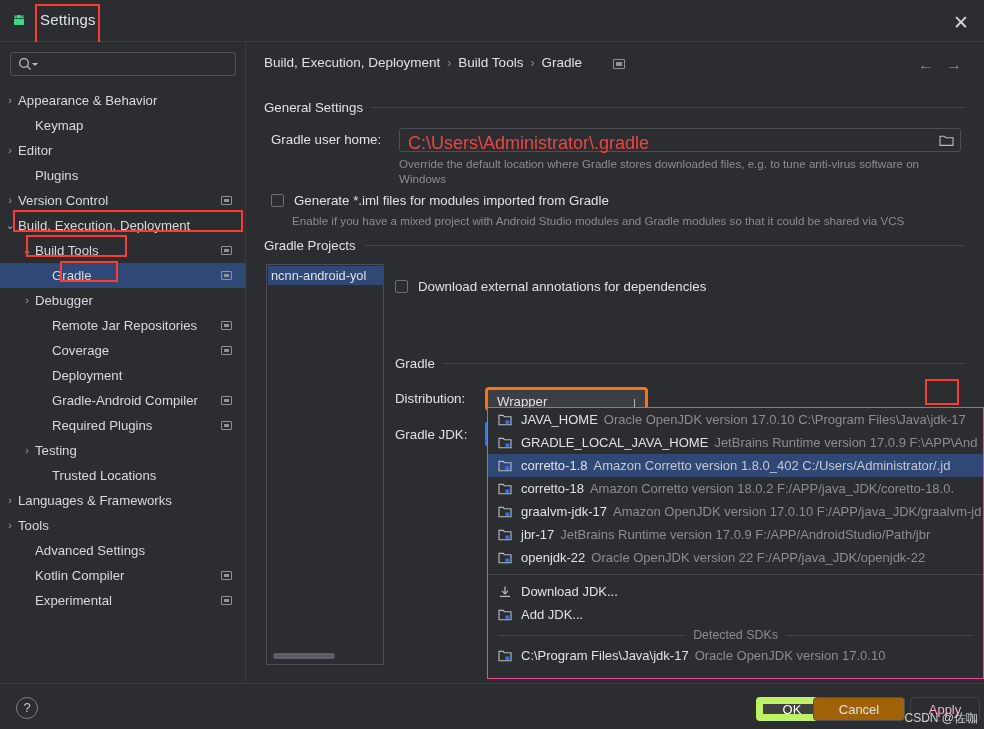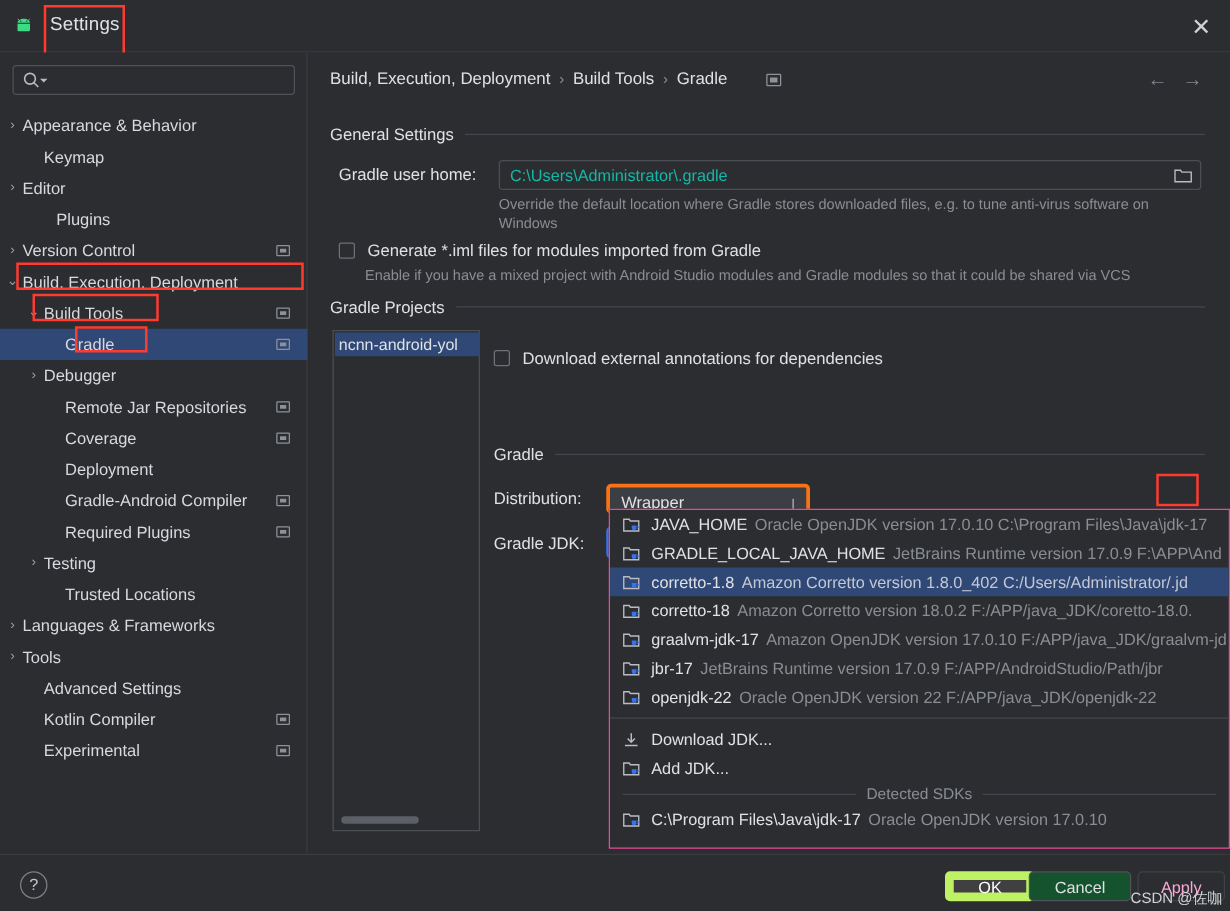--- a/index.html
+++ b/index.html
@@ -105,21 +105,21 @@
   .hint {
     position:absolute; font-size:11.6px; color:#8a8d93; line-height:15px;
   }
 
   
   #gradle-home-field {
     position:absolute; left:152px; top:86px; width:562px; height:24px;
     background:#2b2d30; border:1px solid #4b4e54; border-radius:3px;
   }
   #gradle-home-field .val {
-    position:absolute; left:8px; top:4px; font-size:13px; color:#14b8a6;
+    position:absolute; left:8px; top:4px; font-size:18px; color:#ef4444;
   }
   #folder-btn {
     position:absolute; right:6px; top:4px; width:15px; height:14px;
     cursor:pointer;
   }
 
   
   .cbrow { position:absolute; display:flex; align-items:center; gap:10px; cursor:pointer; }
   .cbox {
     width:13px; height:13px; border:1px solid #6e7178; border-radius:2px; background:#2b2d30;
@@ -202,21 +202,21 @@
     position:absolute; left:16px; top:13px; width:22px; height:22px;
     border:1px solid #7d8086; border-radius:50%; color:#c2c5ca;
     font-size:13px; text-align:center; line-height:20px; cursor:pointer;
   }
   .dlgbtn {
     position:absolute; top:13px; height:24px; border-radius:4px;
     font-size:13px; display:flex; align-items:center; justify-content:center;
     cursor:pointer;
   }
   #ok-btn { right:156px; width:72px; background:#404040; color:#fff; border:7px solid #bef264; }
-  #cancel-btn { right:79px; width:82px; background:#14532d; color:#dfe1e5; border:1px solid #4f5season; border:1px solid #4f5258; }
+  #cancel-btn { right:79px; width:92px; background:#a16207; color:#dfe1e5; border:1px solid #4f5season; border:1px solid #4f5258; }
   #apply-btn { right:4px; width:70px; background:#2b2d30; color:#f9a8d4; border:1px solid #3f4248; }
   #watermark {
     position:absolute; right:6px; top:26px; font-size:12px; color:#cfd2d6;
     white-space:nowrap; pointer-events:none;
   }
 </style>
 </head>
 <body>
 
 <div id="root">
@@ -250,21 +250,21 @@
           <span class="lbl" style="margin-left: 18px;">Appearance &amp; Behavior</span>
         </div>
         <div class="trow">
           <span class="lbl" style="margin-left: 35px;">Keymap</span>
         </div>
         <div class="trow">
           <span class="arrow" style="left: 4px;">›</span>
           <span class="lbl" style="margin-left: 18px;">Editor</span>
         </div>
         <div class="trow">
-          <span class="lbl" style="margin-left: 45px;">Plugins</span>
+          <span class="lbl" style="margin-left: 35px;">Plugins</span>
         </div>
         <div class="trow">
           <span class="arrow" style="left: 4px;">›</span>
           <span class="lbl" style="margin-left: 18px;">Version Control</span>
           <span class="pageicon"></span>
         </div>
         <div class="trow">
           <span class="arrow" style="left: 4px;">⌄</span>
           <span class="lbl" style="margin-left: 18px;">Build, Execution, Deployment</span>
         </div>

